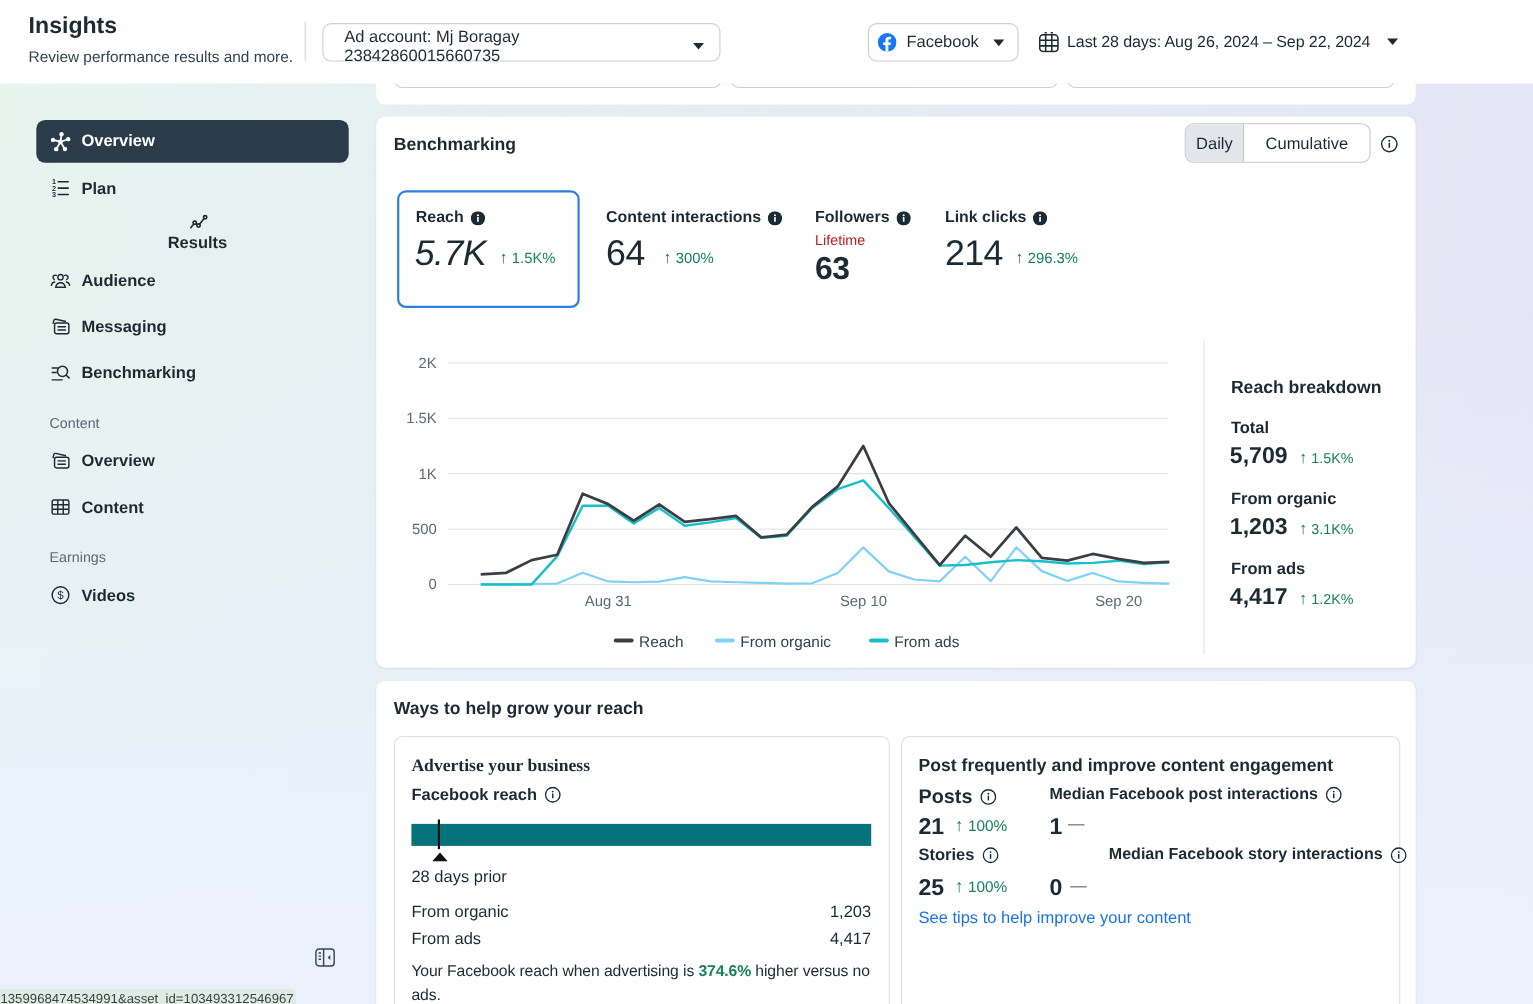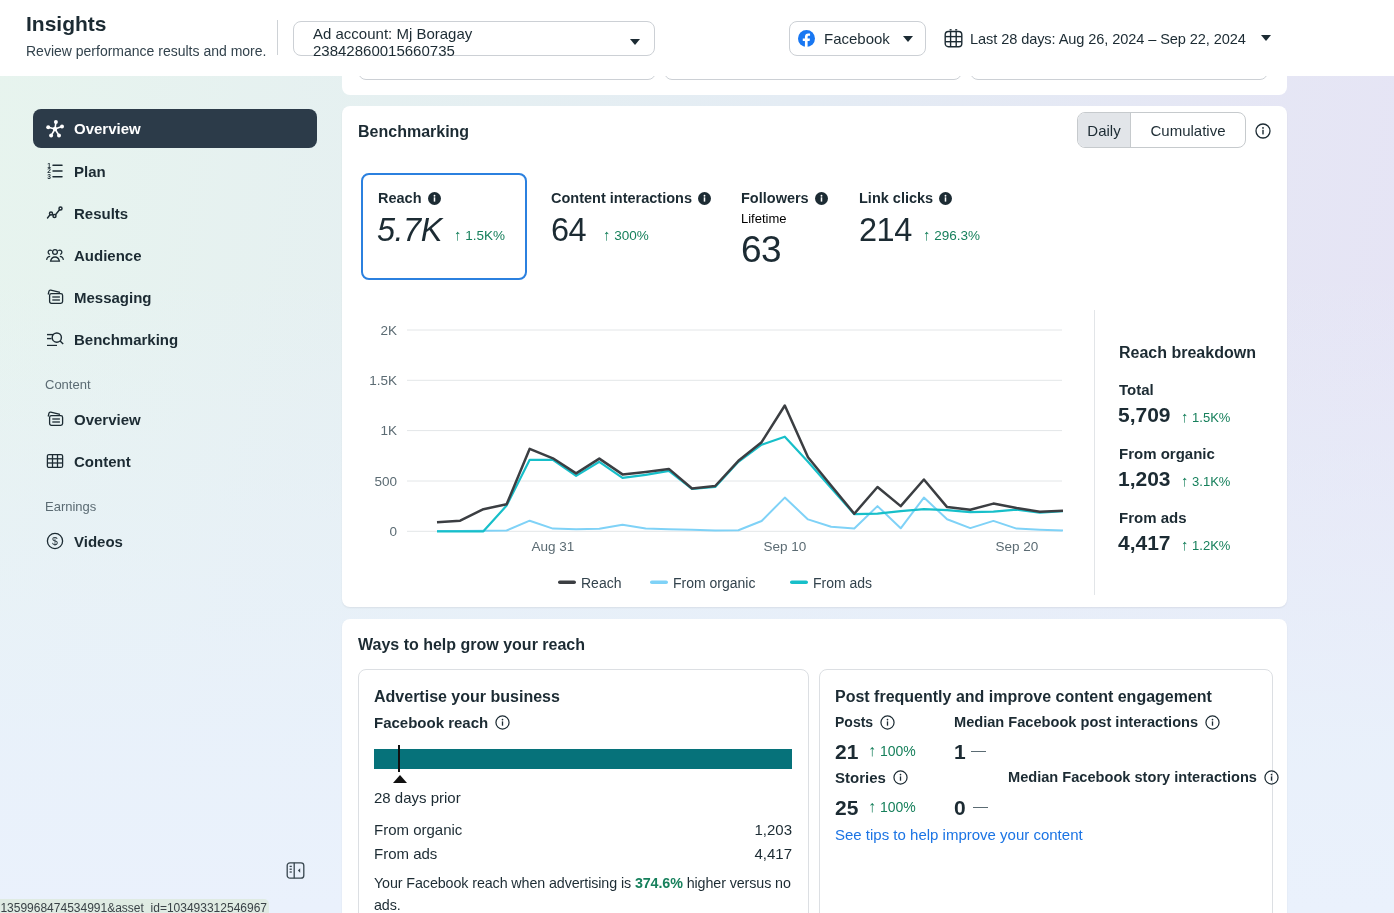--- a/index.html
+++ b/index.html
@@ -87,21 +87,21 @@
       </g>
     <g fill="#1c2b33" font-family="Liberation Sans" font-size="6.6" font-weight="bold">
         <text x="2.2" y="6.6">1</text>
         <text x="2.2" y="12.4">2</text>
         <text x="2.2" y="18.2">3</text>
       </g>
   </svg>
   <span class="lbl">Plan</span>
 </div>
 
-<div class="navitem" style="top:192px;">
+<div class="navitem" style="top:192px;flex-direction:column;">
   <svg class="ic" viewBox="0 0 20 20" fill="none">
     <polyline points="2.5,15 6,10.5 9.5,13 15.5,5.5" stroke="#1c2b33" stroke-width="1.4" stroke-linecap="round" stroke-linejoin="round"></polyline>
     <g fill="#fff" stroke="#1c2b33" stroke-width="1.5">
         <circle cx="6" cy="10.5" r="1.5"></circle>
         <circle cx="9.5" cy="13" r="1.5"></circle>
         <circle cx="15.5" cy="5.5" r="1.5"></circle>
       </g>
   </svg>
   <span class="lbl">Results</span>
 </div>
@@ -230,22 +230,22 @@
 <div class="abs green" style="left:603px;top:226px;font-size:15px;">↑<span style="font-size:13.5px;"> 300%</span></div>
 
 <div class="abs" style="left:741px;top:190px;display:flex;align-items:center;">
     <span class="b" style="font-size:14.5px;">Followers</span>
     <svg width="13" height="13" viewBox="0 0 13 13" style="margin-left:6px;">
       <circle cx="6.5" cy="6.5" r="6.5" fill="#1c2b33"></circle>
       <circle cx="6.5" cy="3.7" r="0.95" fill="#fff"></circle>
       <rect x="5.75" y="5.3" width="1.5" height="4.3" fill="#fff"></rect>
     </svg>
   </div>
-<div class="abs" style="left:741px;top:211px;font-size:13px;color:#000000;">Lifetime</div>
-<div class="abs" style="left:741px;top:229px;font-size:37px;letter-spacing:-0.5px;">63</div>
+<div class="abs" style="left:741px;top:211px;font-size:13px;color:#b91c1c;">Lifetime</div>
+<div class="abs" style="left:741px;top:229px;font-size:29px;letter-spacing:-0.5px;font-weight:bold;">63</div>
 
 <div class="abs" style="left:859px;top:190px;display:flex;align-items:center;">
     <span class="b" style="font-size:14.5px;">Link clicks</span>
     <svg width="13" height="13" viewBox="0 0 13 13" style="margin-left:6px;">
       <circle cx="6.5" cy="6.5" r="6.5" fill="#1c2b33"></circle>
       <circle cx="6.5" cy="3.7" r="0.95" fill="#fff"></circle>
       <rect x="5.75" y="5.3" width="1.5" height="4.3" fill="#fff"></rect>
     </svg>
   </div>
 <div class="abs" style="left:859px;top:212px;font-size:32.5px;letter-spacing:-0.5px;">214</div>
@@ -293,21 +293,21 @@
 <div class="abs b" style="left:1118px;top:467px;font-size:21px;">1,203</div>
 <div class="abs green" style="left:1181px;top:472px;font-size:15px;">↑<span style="font-size:13px;"> 3.1K%</span></div>
 <div class="abs b" style="left:1119px;top:509px;font-size:15px;">From ads</div>
 <div class="abs b" style="left:1118px;top:531px;font-size:21px;">4,417</div>
 <div class="abs green" style="left:1181px;top:536px;font-size:15px;">↑<span style="font-size:13px;"> 1.2K%</span></div>
 
 <div class="card" style="left:342px;top:619px;width:945px;height:330px;"></div>
 <div class="abs b" style="left:358px;top:636px;font-size:16px;">Ways to help grow your reach</div>
 
 <div class="inner" style="left:358px;top:669px;width:451px;height:280px;"></div>
-<div class="abs b" style="left:374px;top:688px;font-size:16px;">Advertise your business</div>
+<div class="abs b" style="left:374px;top:688px;font-size:16px;font-family:Liberation Serif, serif;">Advertise your business</div>
 <div class="abs" style="left:374px;top:714px;display:flex;align-items:center;">
     <span class="b" style="font-size:15px;">Facebook reach</span>
     <svg width="15" height="15" viewBox="0 0 16 16" style="margin-left:7px;">
       <circle cx="8" cy="8" r="7" fill="none" stroke="#1c2b33" stroke-width="1.3"></circle>
       <circle cx="8" cy="4.9" r="0.9" fill="#1c2b33"></circle>
       <rect x="7.3" y="6.8" width="1.4" height="4.6" fill="#1c2b33"></rect>
     </svg>
   </div>
 <div class="abs" style="left:374px;top:749px;width:418px;height:20px;background:#06727a;"></div>
 <div class="abs" style="left:398px;top:745px;width:2px;height:27px;background:#111;"></div>
@@ -315,21 +315,21 @@
 <div class="abs" style="left:374px;top:789px;font-size:15px;">28 days prior</div>
 <div class="abs" style="left:374px;top:821px;font-size:15px;">From organic</div>
 <div class="abs" style="left:374px;top:821px;width:418px;text-align:right;font-size:15px;">1,203</div>
 <div class="abs" style="left:374px;top:845px;font-size:15px;">From ads</div>
 <div class="abs" style="left:374px;top:845px;width:418px;text-align:right;font-size:15px;">4,417</div>
 <div class="abs" style="left:374px;top:872px;width:424px;font-size:14.3px;line-height:22px;letter-spacing:-0.1px;">Your Facebook reach when advertising is <span class="b green">374.6%</span> higher versus no ads.</div>
 
 <div class="inner" style="left:819px;top:669px;width:454px;height:280px;"></div>
 <div class="abs b" style="left:835px;top:688px;font-size:16px;">Post frequently and improve content engagement</div>
 <div class="abs" style="left:835px;top:714px;display:flex;align-items:center;">
-    <span class="b" style="font-size:14px;">Posts</span>
+    <span class="b" style="font-size:18px;">Posts</span>
     <svg width="15" height="15" viewBox="0 0 16 16" style="margin-left:7px;">
       <circle cx="8" cy="8" r="7" fill="none" stroke="#1c2b33" stroke-width="1.3"></circle>
       <circle cx="8" cy="4.9" r="0.9" fill="#1c2b33"></circle>
       <rect x="7.3" y="6.8" width="1.4" height="4.6" fill="#1c2b33"></rect>
     </svg>
   </div>
 <div class="abs" style="left:954px;top:714px;display:flex;align-items:center;">
     <span class="b" style="font-size:14.6px;">Median Facebook post interactions</span>
     <svg width="15" height="15" viewBox="0 0 16 16" style="margin-left:7px;">
       <circle cx="8" cy="8" r="7" fill="none" stroke="#1c2b33" stroke-width="1.3"></circle>

